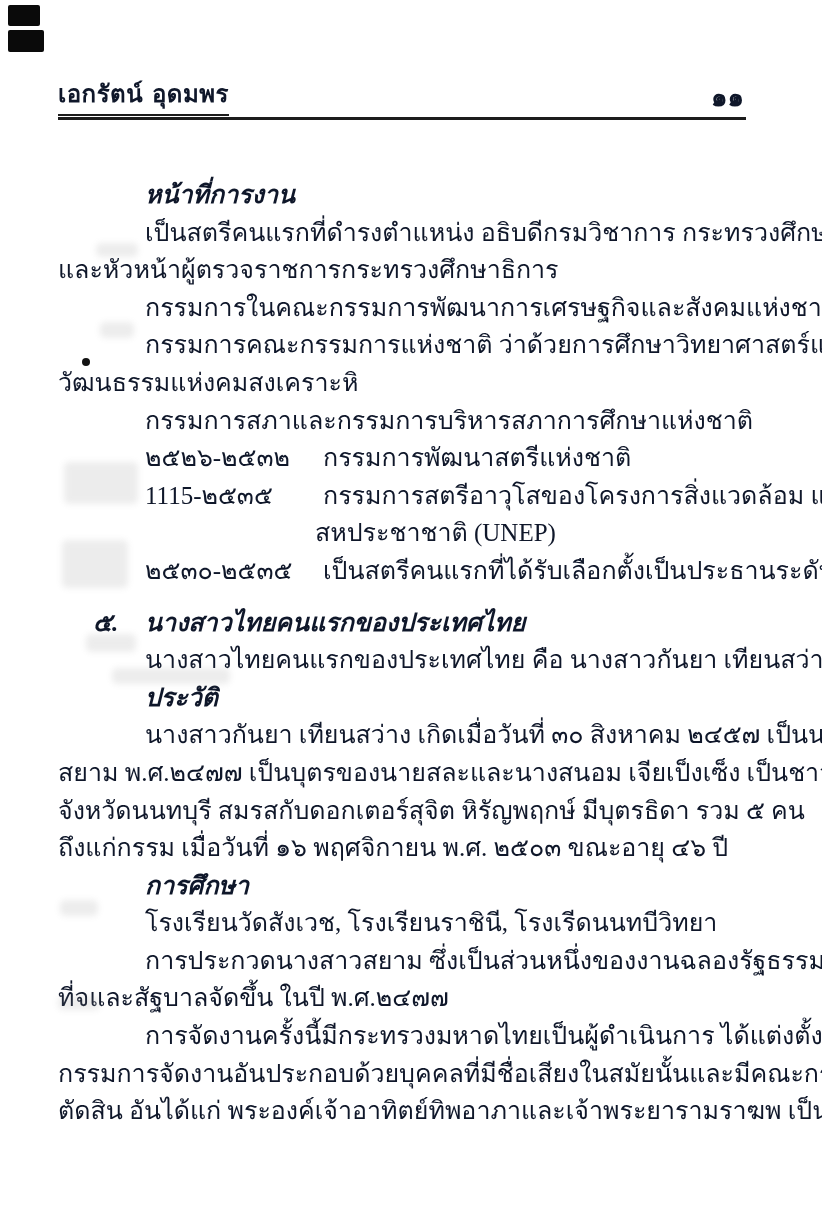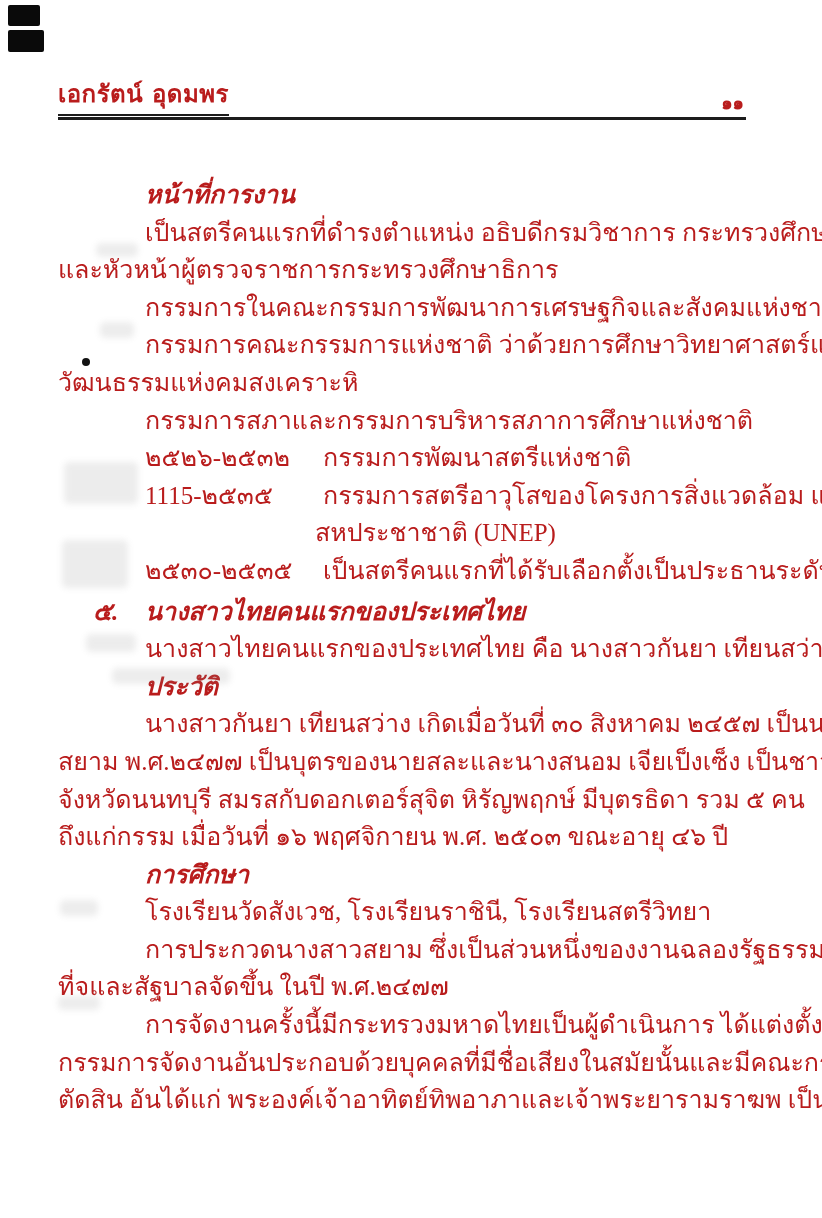--- a/index.html
+++ b/index.html
@@ -3,21 +3,21 @@
 <meta charset="utf-8">
 <style>
   html, body { margin: 0; padding: 0; background: #e8e8e8; }
   .page {
     position: relative;
     width: 822px;
     height: 1218px;
     background: #ffffff;
     overflow: hidden;
     font-family: "DejaVu Sans", sans-serif;
-    color: #b91c1c;
+    color: #0f172a;
   }
   
   .page-header {
     position: absolute;
     left: 58px;
     top: 80px;
     width: 688px;
     height: 37px;
     border-bottom: 3px solid #1c1c1c;
   }
@@ -28,41 +28,41 @@
     font-size: 24px;
     font-weight: bold;
     letter-spacing: 0.5px;
     border-bottom: 2px solid #1c1c1c;
     padding-bottom: 1px;
   }
   .pagenum {
     position: absolute;
     right: 2px;
     bottom: 0px;
-    font-size: 18px;
+    font-size: 26px;
     font-weight: bold;
   }
   
   .page-body {
     position: absolute;
     left: 58px;
     top: 176px;
     width: 706px;
     font-family: Liberation Serif, serif;
   }
   .line {
     height: 37.6px;
     line-height: 37.6px;
     font-size: 25px;
     white-space: nowrap;
   }
   .line.heading { font-weight: bold; font-style: italic; }
   .i1 { padding-left: 87px; }
   .i2 { padding-left: 257px; }
-  .gap-before { margin-top: 3px; }
+  .gap-before { margin-top: 14px; }
   .num {
     display: inline-block;
     width: 52px;
     padding-left: 35px;
   }
   .date {
     display: inline-block;
     width: 178px;
   }
   
@@ -118,21 +118,21 @@
       <div class="line i2"><span>สหประชาชาติ (UNEP)</span></div>
       <div class="line i1"><span class="date">๒๕๓๐-๒๕๓๕</span><span>เป็นสตรีคนแรกที่ได้รับเลือกตั้งเป็นประธานระดับ</span></div>
       <div class="line i0 heading gap-before"><span class="num">๕.</span><span>นางสาวไทยคนแรกของประเทศไทย</span></div>
       <div class="line i1"><span>นางสาวไทยคนแรกของประเทศไทย คือ นางสาวกันยา เทียนสว่าง</span></div>
       <div class="line i1 heading"><span>ประวัติ</span></div>
       <div class="line i1"><span>นางสาวกันยา เทียนสว่าง เกิดเมื่อวันที่ ๓๐ สิงหาคม ๒๔๕๗ เป็นนางสาว</span></div>
       <div class="line i0"><span>สยาม พ.ศ.๒๔๗๗ เป็นบุตรของนายสละและนางสนอม เจียเป็งเซ็ง เป็นชาว</span></div>
       <div class="line i0"><span>จังหวัดนนทบุรี สมรสกับดอกเตอร์สุจิต หิรัญพฤกษ์ มีบุตรธิดา รวม ๕ คน</span></div>
       <div class="line i0"><span>ถึงแก่กรรม เมื่อวันที่ ๑๖ พฤศจิกายน พ.ศ. ๒๕๐๓ ขณะอายุ ๔๖ ปี</span></div>
       <div class="line i1 heading"><span>การศึกษา</span></div>
-      <div class="line i1"><span>โรงเรียนวัดสังเวช, โรงเรียนราชินี, โรงเรียนสตรีวิทยา</span></div>
+      <div class="line i1"><span>โรงเรียนวัดสังเวช, โรงเรียนราชินี, โรงเรีดนนทบีวิทยา</span></div>
       <div class="line i1"><span>การประกวดนางสาวสยาม ซึ่งเป็นส่วนหนึ่งของงานฉลองรัฐธรรมนูญ</span></div>
       <div class="line i0"><span>ที่จและสัฐบาลจัดขึ้น ในปี พ.ศ.๒๔๗๗</span></div>
       <div class="line i1"><span>การจัดงานครั้งนี้มีกระทรวงมหาดไทยเป็นผู้ดำเนินการ ได้แต่งตั้งคณะ</span></div>
       <div class="line i0"><span>กรรมการจัดงานอันประกอบด้วยบุคคลที่มีชื่อเสียงในสมัยนั้นและมีคณะกรรมการ</span></div>
       <div class="line i0"><span>ตัดสิน อันได้แก่ พระองค์เจ้าอาทิตย์ทิพอาภาและเจ้าพระยารามราฆพ เป็นต้น</span></div>
     </div>
 
   <div class="ink-dot"></div>
 
   <div class="smudge s1"></div>

